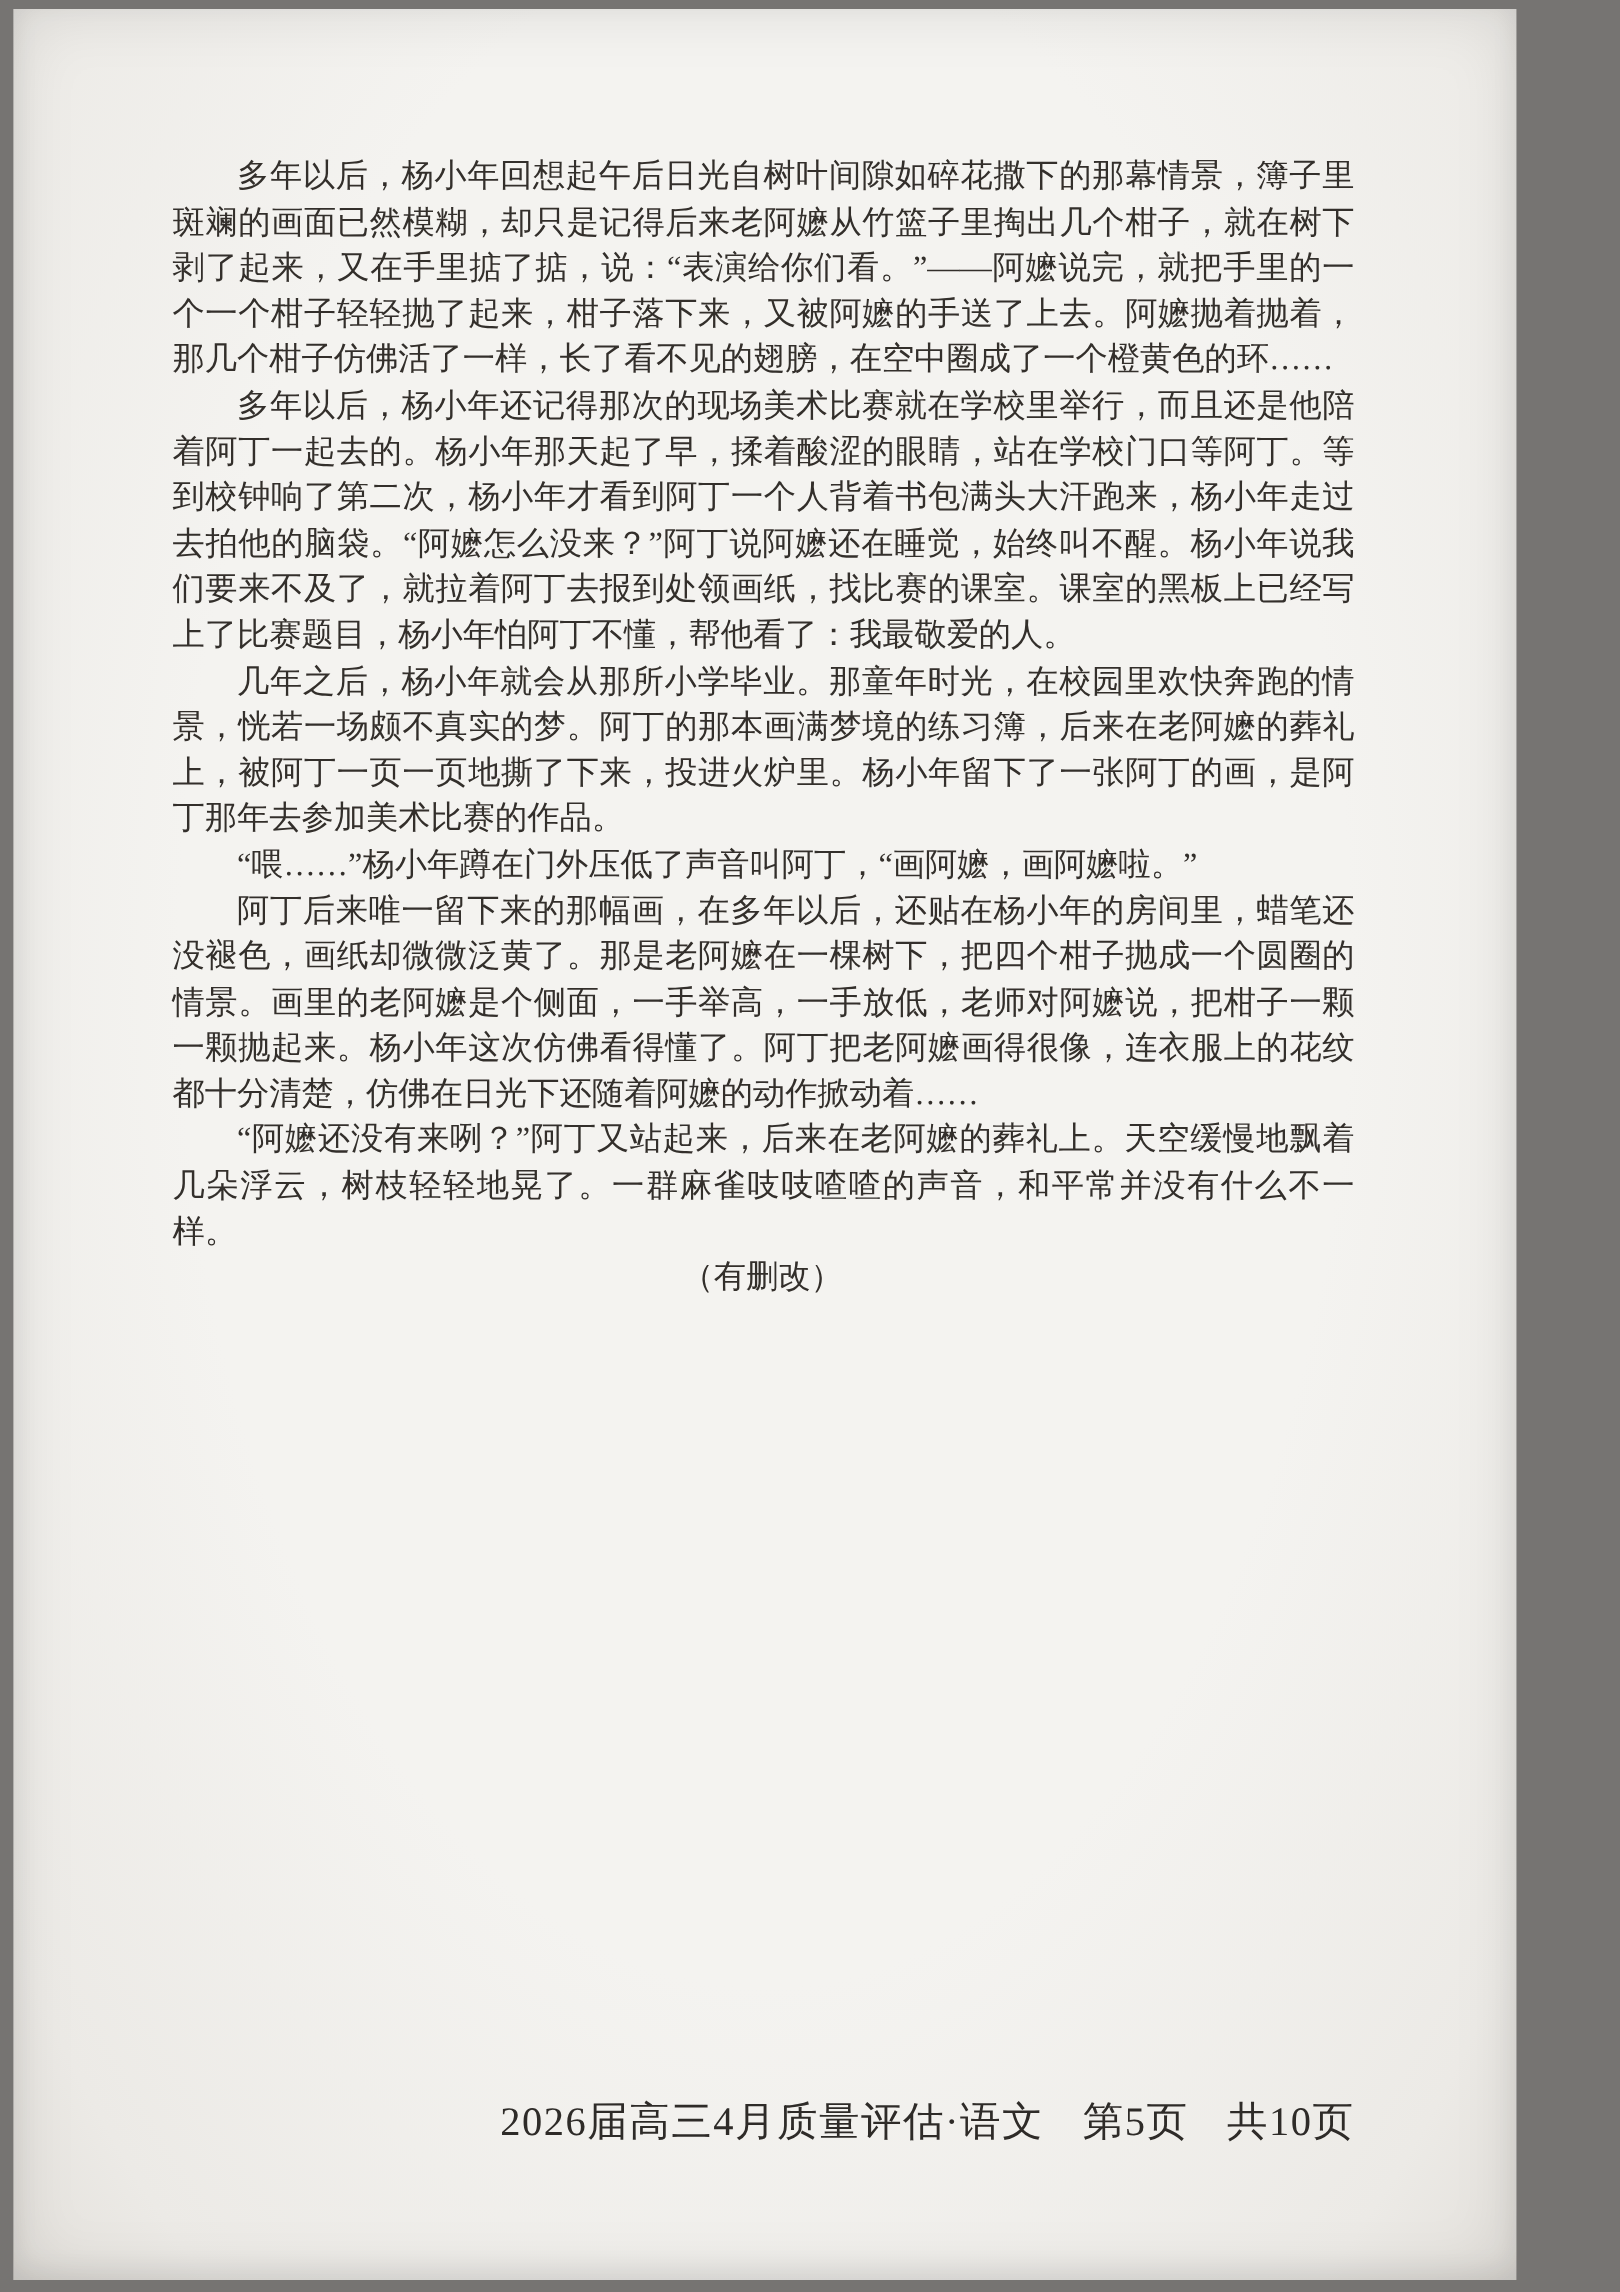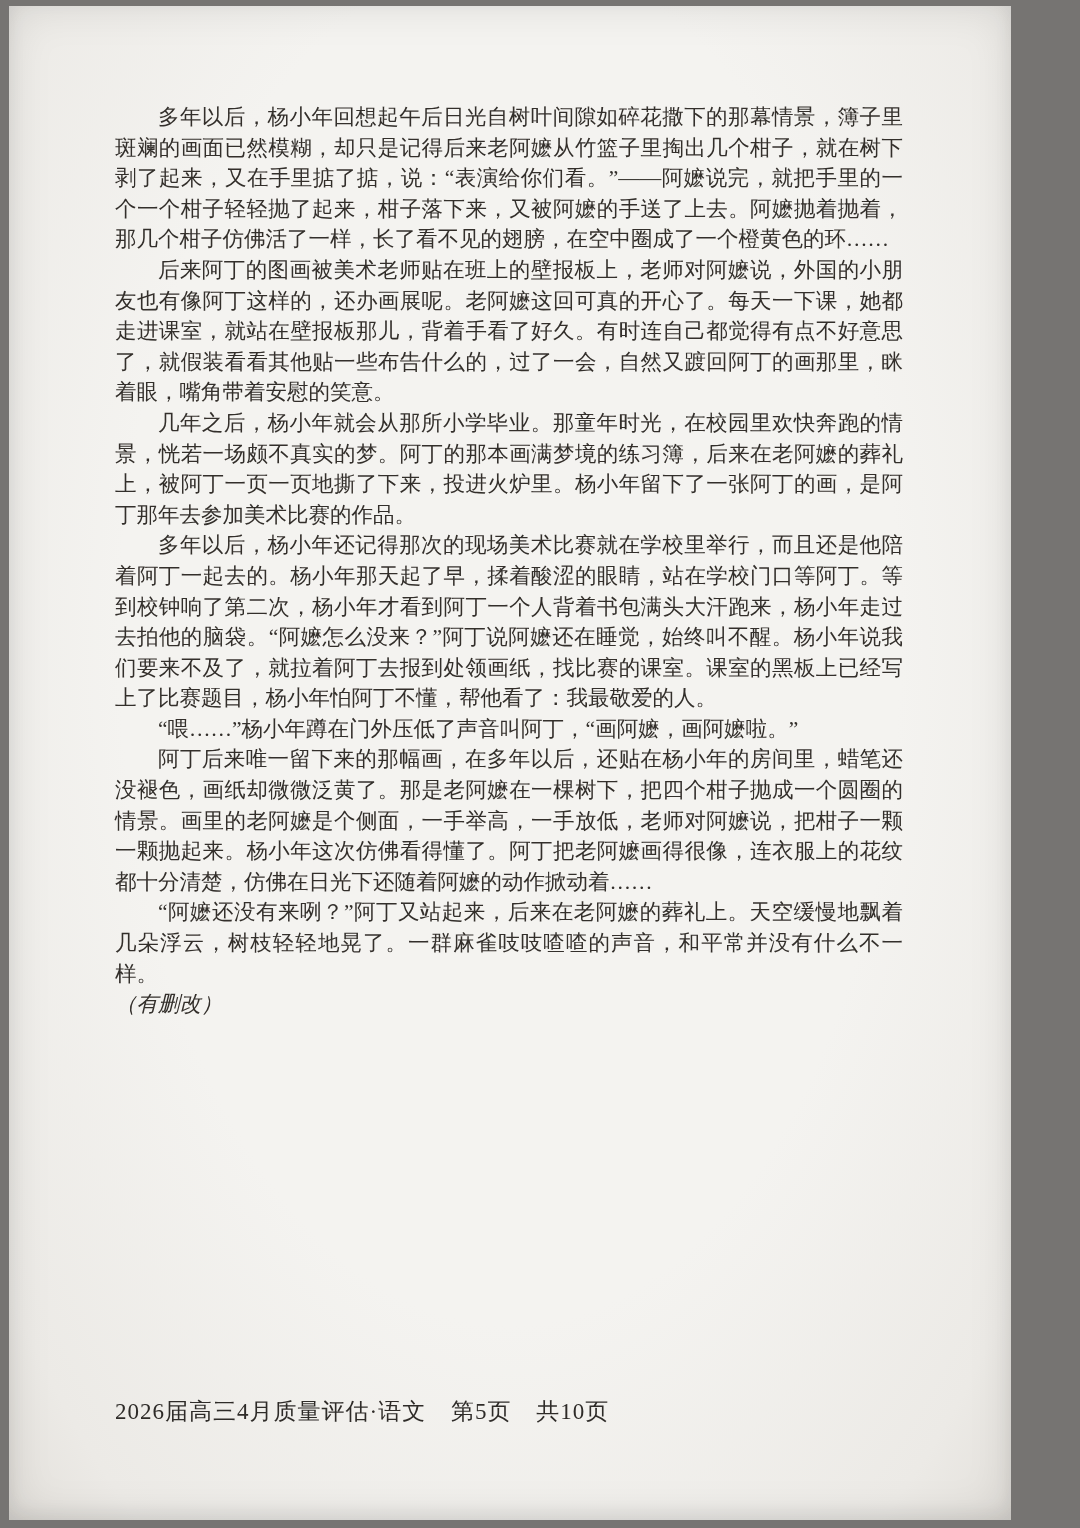--- a/index.html
+++ b/index.html
@@ -40,53 +40,51 @@
     line-height: 30.6px;
     color: #332f2b;
     text-align: justify;
     text-justify: inter-ideograph;
   }
   .underline {
     text-underline-offset: 4px;
     text-decoration-thickness: 1.5px;
   }
   p.attribution {
-    text-align: left;
+    text-align: center;
     text-indent: 0;
     padding-right: 2px;
-    font-style: italic;
   }
   .footer {
     position: absolute;
     left: 106px;
     top: 1390px;
     width: 788px;
-    text-align: left;
-    font-size: 23px;
+    text-align: right;
+    font-size: 27px;
     color: #2e2b28;
     letter-spacing: 1px;
   }
   .footer .seg {
     display: inline-block;
   }
   .footer .seg + .seg {
     margin-left: 18px;
   }
 </style>
 </head>
 <body>
 
 <div class="stage">
   <div class="scan-page">
 
     <div class="content">
       <p class="para">多年以后，杨小年回想起午后日光自树叶间隙如碎花撒下的那幕情景，簿子里斑斓的画面已然模糊，却只是记得后来老阿嬷从竹篮子里掏出几个柑子，就在树下剥了起来，又在手里掂了掂，说：“表演给你们看。”——阿嬷说完，就把手里的一个一个柑子轻轻抛了起来，柑子落下来，又被阿嬷的手送了上去。阿嬷抛着抛着，那几个柑子仿佛活了一样，长了看不见的翅膀，在空中圈成了一个橙黄色的环……</p>
-      <p class="para">后来阿丁的图画被美术老师贴在班上的壁报板上，老师对阿嬷说，外国的小朋友也有像阿丁这样的，还办画展呢。老阿嬷这回可真的开心了。每天一下课，她都走进课室，就站在壁报板那儿，背着手看了好久。有时连自己都觉得有点不好意思了，就假装看看其他贴一些布告什么的，过了一会，自然又踱回阿丁的画那里，眯着眼，嘴角带着安慰的笑意。</p>
+      <p class="para">多年以后，杨小年还记得那次的现场美术比赛就在学校里举行，而且还是他陪着阿丁一起去的。杨小年那天起了早，揉着酸涩的眼睛，站在学校门口等阿丁。等到校钟响了第二次，杨小年才看到阿丁一个人背着书包满头大汗跑来，杨小年走过去拍他的脑袋。“阿嬷怎么没来？”阿丁说阿嬷还在睡觉，始终叫不醒。杨小年说我们要来不及了，就拉着阿丁去报到处领画纸，找比赛的课室。课室的黑板上已经写上了比赛题目，杨小年怕阿丁不懂，帮他看了：我最敬爱的人。</p>
       <p class="para">几年之后，杨小年就会从那所小学毕业。那童年时光，在校园里欢快奔跑的情景，恍若一场颇不真实的梦。阿丁的那本画满梦境的练习簿，后来在老阿嬷的葬礼上，被阿丁一页一页地撕了下来，投进火炉里。杨小年留下了一张阿丁的画，是阿丁那年去参加美术比赛的作品。</p>
-      <p class="para">多年以后，杨小年还记得那次的现场美术比赛就在学校里举行，而且还是他陪着阿丁一起去的。杨小年那天起了早，揉着酸涩的眼睛，站在学校门口等阿丁。等到校钟响了第二次，杨小年才看到阿丁一个人背着书包满头大汗跑来，杨小年走过去拍他的脑袋。“阿嬷怎么没来？”阿丁说阿嬷还在睡觉，始终叫不醒。杨小年说我们要来不及了，就拉着阿丁去报到处领画纸，找比赛的课室。课室的黑板上已经写上了比赛题目，杨小年怕阿丁不懂，帮他看了：我最敬爱的人。</p>
       <p class="para">“喂……”杨小年蹲在门外压低了声音叫阿丁，“画阿嬷，画阿嬷啦。”</p>
       <p class="para"><span>阿丁后来唯一留下来的那幅画，在多年以后，还贴在杨小年的房间里，蜡笔还没褪色，画纸却微微泛黄了。那是老阿嬷在一棵树下，把四个柑子抛成一个圆圈的情景。画里的老阿嬷是个侧面，一手举高，一手放低，老师对阿嬷说，把柑子一颗一颗抛起来。</span><span class="underline">杨小年这次仿佛看得懂了。</span><span>阿丁把老阿嬷画得很像，连衣服上的花纹都十分清楚，仿佛在日光下还随着阿嬷的动作掀动着……</span></p>
       <p class="para">“阿嬷还没有来咧？”阿丁又站起来，后来在老阿嬷的葬礼上。天空缓慢地飘着几朵浮云，树枝轻轻地晃了。一群麻雀吱吱喳喳的声音，和平常并没有什么不一样。</p>
       <p class="para attribution">（有删改）</p>
     </div>
 
     <div class="footer">
       <span class="seg">2026届高三4月质量评估·语文</span>
       <span class="seg">第5页</span>
       <span class="seg">共10页</span>

